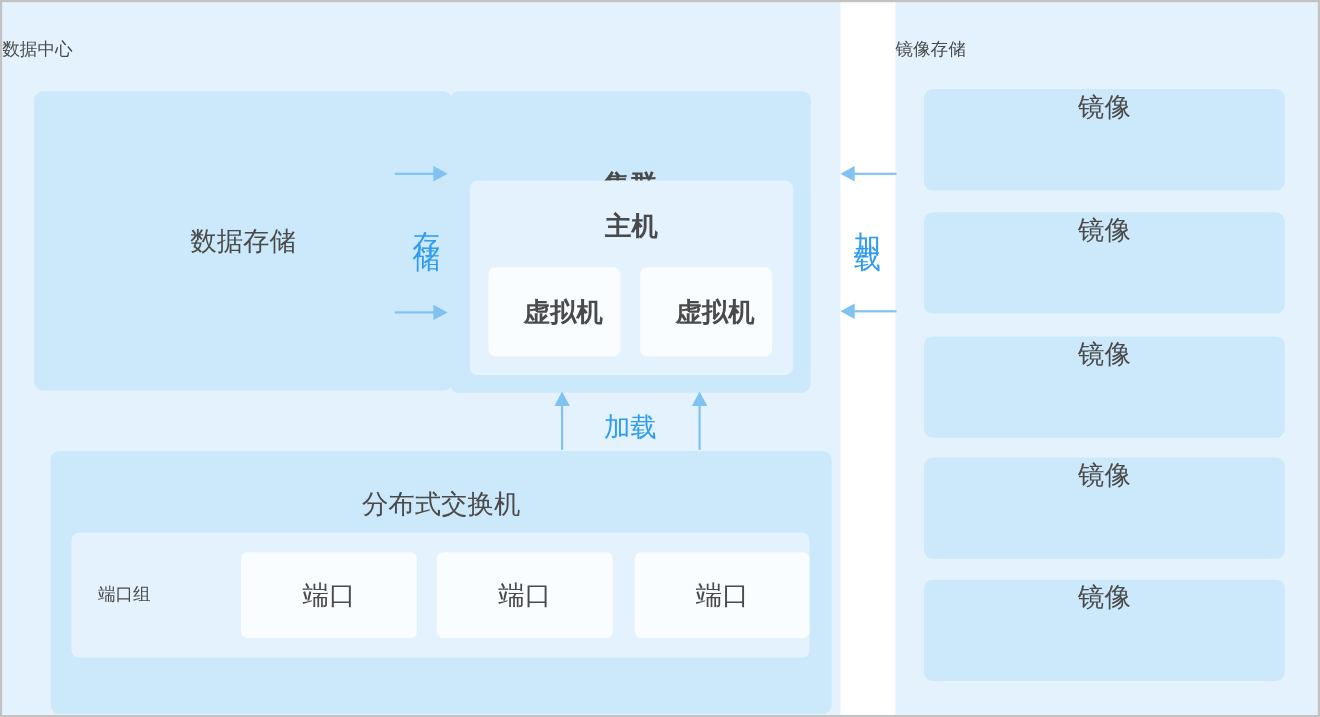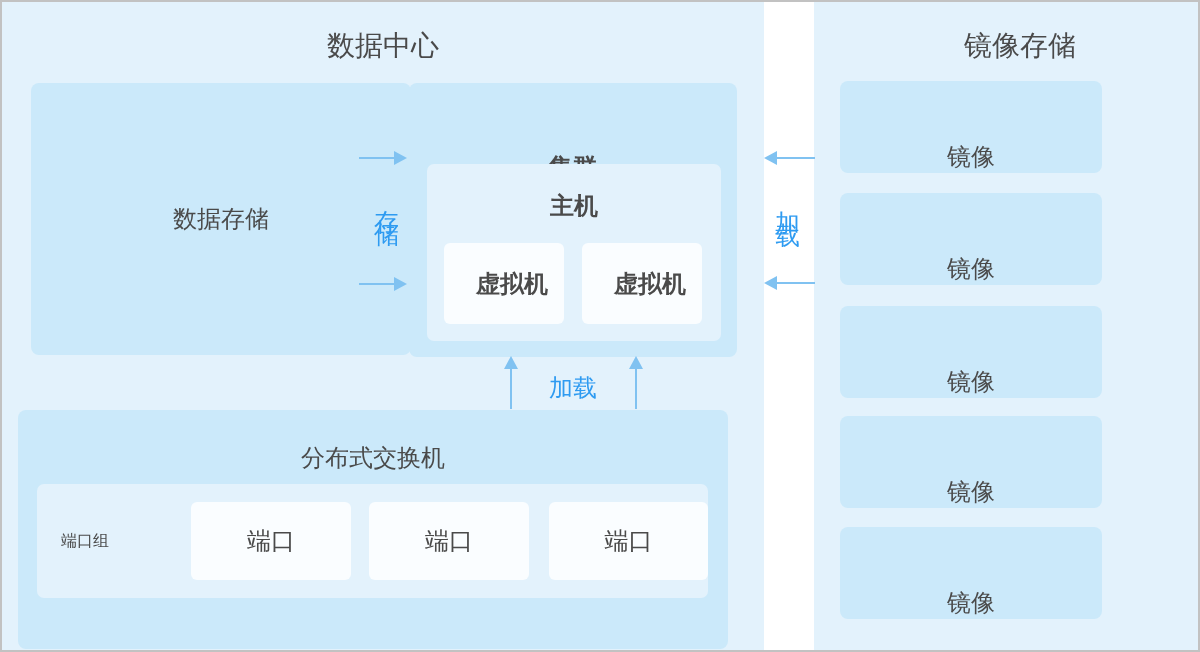--- a/index.html
+++ b/index.html
@@ -11,47 +11,47 @@
     --arrow:#80c2f1;
     --frame:#c2c2c2;
   }
   html,body{margin:0;padding:0;background:#fff;}
   body{font-family:"Liberation Sans","DejaVu Sans",sans-serif;color:var(--text-dark);}
   .canvas{position:relative;width:1200px;height:652px;background:#ffffff;overflow:hidden;}
   .frame-border{position:absolute;inset:0;border:2px solid var(--frame);pointer-events:none;z-index:10;}
   .container{position:absolute;background:var(--container-bg);}
   .container.dc{left:2px;top:2px;width:762px;height:648px;}
   .container.is{left:814px;top:2px;width:384px;height:648px;padding-left:28px;}
-  .container-title{position:absolute;left:0;width:100%;top:31px;text-align:center;
-    font-size:28px;line-height:26px;color:var(--text-dark);}
+  .container-title{position:absolute;left:0;width:100%;top:31px;
+    font-size:16px;line-height:26px;color:var(--text-dark);}
   .box{position:absolute;box-sizing:border-box;}
   .box.medium{background:var(--box-bg);border-radius:8px;}
   .box.light{background:var(--container-bg);border-radius:7px;}
   .box.leaf{background:var(--leaf-bg);border-radius:6px;display:flex;align-items:center;justify-content:center;}
   .box-label{font-size:24px;color:var(--text-dark);}
   .box-title{position:absolute;left:0;width:100%;text-align:center;font-size:24px;color:var(--text-dark);}
   
   .datastore{left:29px;top:81px;width:380px;height:272px;display:flex;align-items:center;justify-content:center;}
   .cluster{left:407px;top:81px;width:328px;height:274px;font-weight:bold;}
   .cluster > .box-title{top:112px;transform:translateY(-100%);top:100px;}
   .host{left:18px;top:81px;width:294px;height:177px;}
   .host > .box-title{top:26px;}
   .vm{width:120px;height:81px;top:79px;padding-left:16px;}
   .vm.vm1{left:17px;}
   .vm.vm2{left:155px;}
-  .switch{left:16px;top:408px;width:710px;height:239px;padding-left:17px;}
+  .switch{left:44px;top:408px;width:710px;height:239px;padding-left:17px;}
   .switch > .box-title{top:32px;}
   .portgroup{left:19px;top:74px;width:671px;height:114px;}
   .pg-label{position:absolute;left:24px;top:50%;transform:translateY(-50%);font-size:16px;color:var(--text-dark);}
   .port{top:18px;width:160px;height:78px;margin-left:17px;}
   .port.p1{left:137px;}
   .port.p2{left:315px;}
   .port.p3{left:495px;width:159px;}
   
-  .image-box{left:26px;width:262px;height:92px;display:flex;align-items:flex-end;justify-content:center;}
+  .image-box{left:26px;width:328px;height:92px;display:flex;align-items:flex-start;justify-content:center;}
   .image-box.i1{top:79px;}
   .image-box.i2{top:191px;}
   .image-box.i3{top:304px;}
   .image-box.i4{top:414px;}
   .image-box.i5{top:525px;}
   
   .arrow{position:absolute;z-index:5;}
   .arrow .line{position:absolute;background:var(--arrow);}
   .arrow .head{position:absolute;width:0;height:0;}
   .arrow-right{width:48px;height:14px;}

